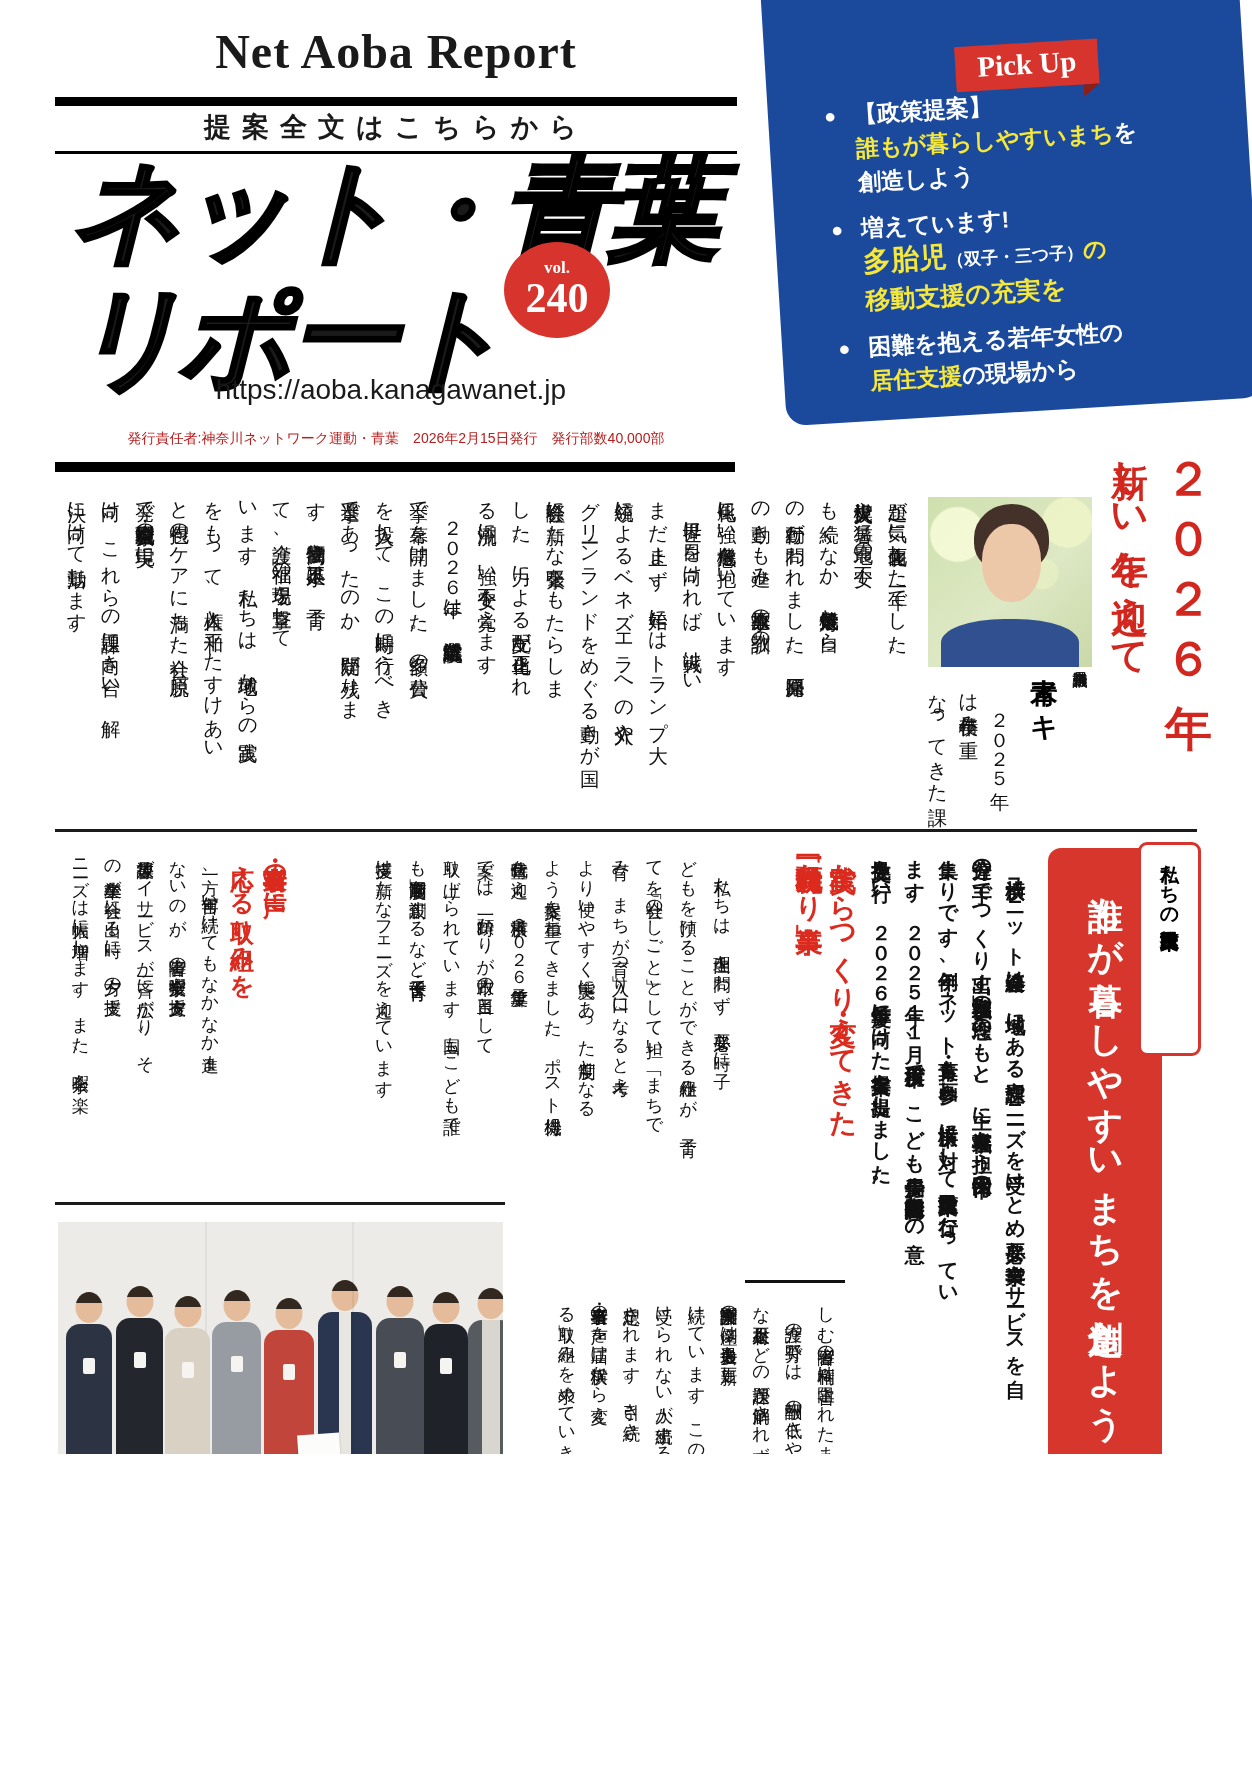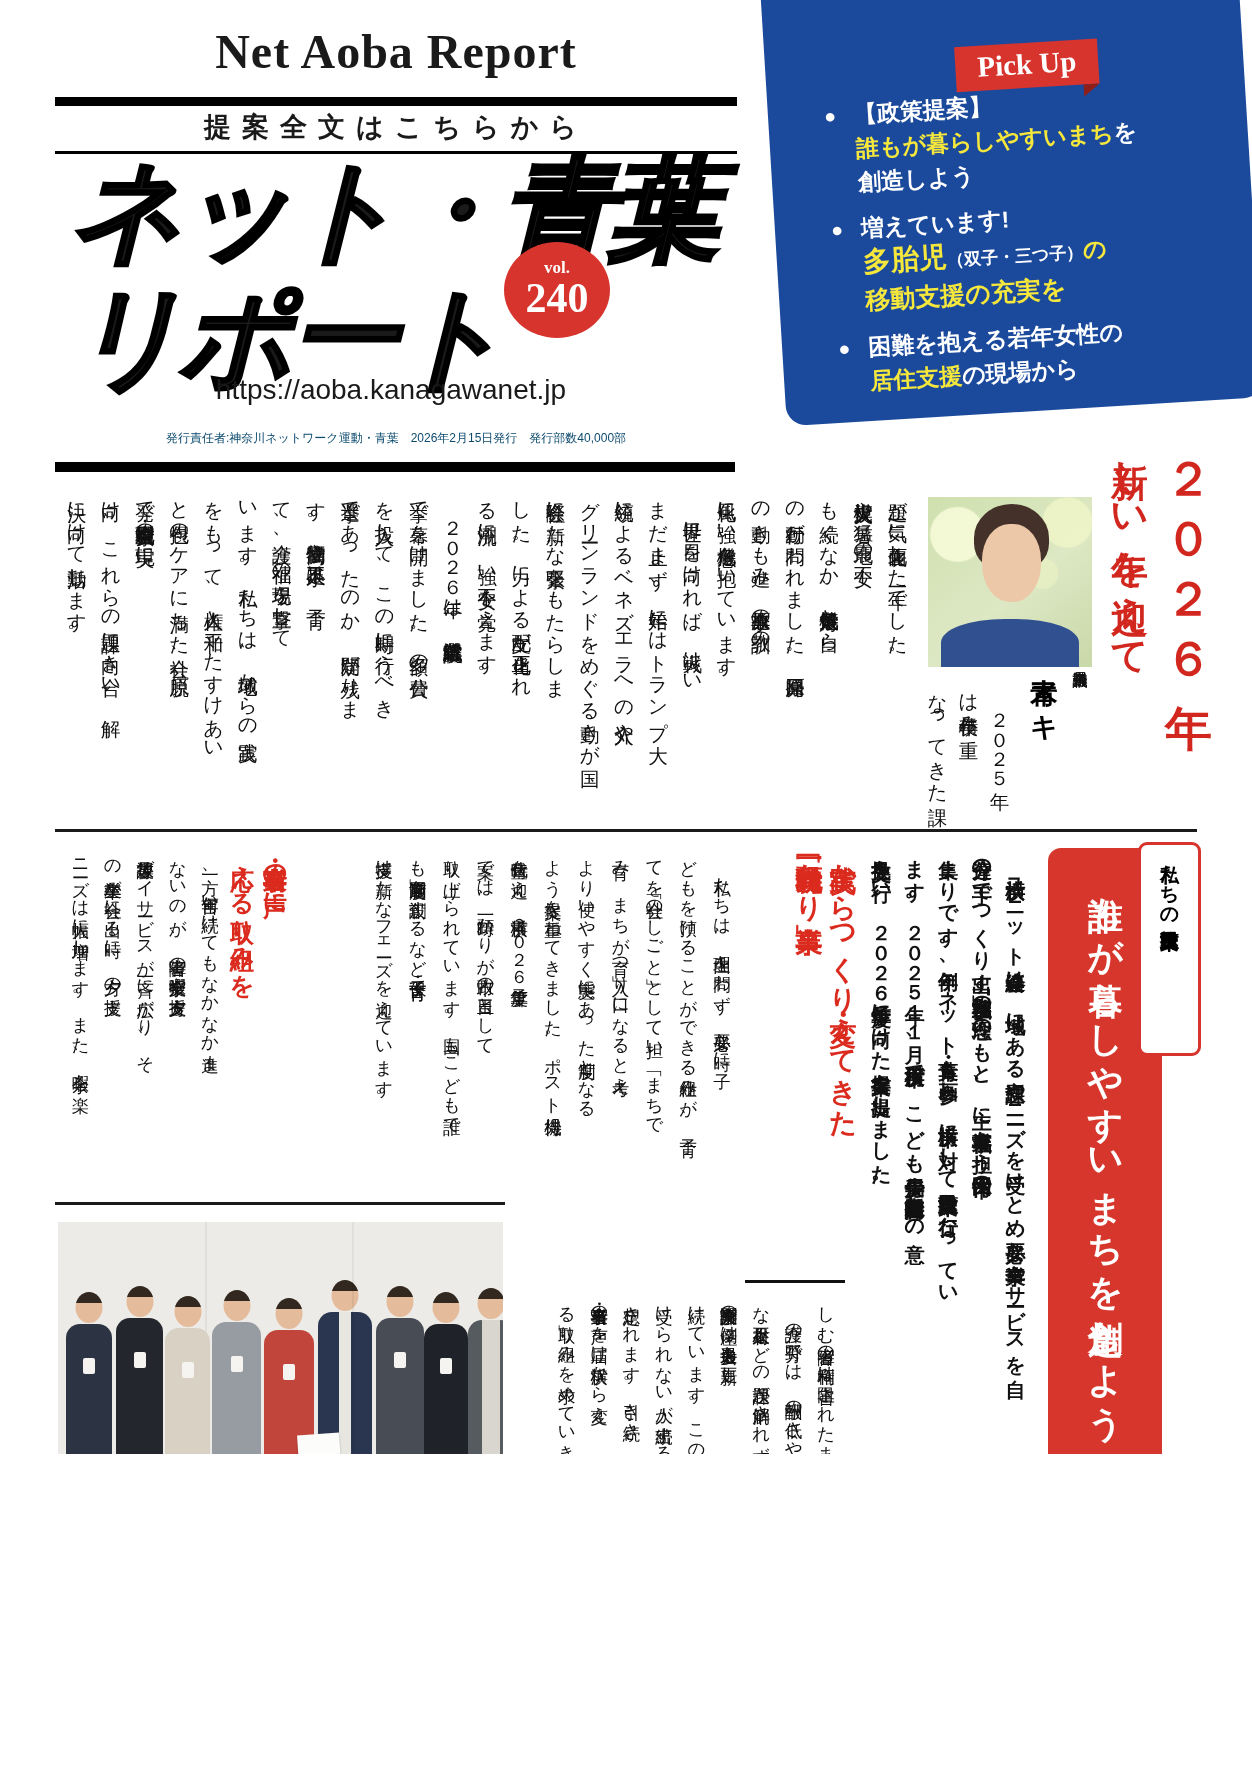--- a/index.html
+++ b/index.html
@@ -15,21 +15,21 @@
   .rule-thick{left:55px;top:97px;width:682px;height:9px;background:#000;}
   .tagline{left:55px;top:109px;width:682px;font-size:27px;font-weight:bold;letter-spacing:11px;}
   .rule-thin{left:55px;top:151px;width:682px;height:3px;background:#000;}
   .big-title{left:70px;top:148px;width:700px;font-size:112px;line-height:1.13;font-weight:900;
              letter-spacing:-6px;white-space:pre-line;font-style:italic;-webkit-text-stroke:3px #000;}
   .vol-badge{left:504px;top:242px;width:106px;height:96px;border-radius:50%;background:#d7342e;
              display:flex;flex-direction:column;align-items:center;justify-content:center;color:#fff;}
   .vol-label{font-size:17px;font-weight:bold;line-height:1;}
   .vol-number{font-size:42px;font-weight:bold;line-height:1.05;}
   .site-url{left:50px;top:374px;width:682px;font-size:28px;font-weight:400;letter-spacing:0px;}
-  .publisher{left:55px;top:430px;width:682px;font-size:12px;color:#0c4a6e;}
+  .publisher{left:55px;top:430px;width:682px;font-size:14px;color:#b91c1c;}
 
   
   .pickup{left:772px;top:-62px;width:478px;height:474px;background:#1b4a9c;border-radius:20px;
           transform:rotate(-3.5deg);transform-origin:50% 50%;}
   .pickup-tag{position:absolute;left:190px;top:106px;background:#d7342e;color:#fff;
               font-family:"Liberation Serif","DejaVu Serif",serif;font-size:29px;font-weight:bold;
               padding:4px 22px 6px;line-height:1.2;}
   .pickup-tag::after{content:"";position:absolute;right:0px;bottom:-12px;width:0;height:0;
               border-style:solid;border-width:12px 16px 0 0;border-color:#8e1f18 transparent transparent transparent;}
   .pk-list{position:absolute;left:56px;top:150px;width:390px;color:#fff;font-size:23px;font-weight:bold;line-height:34px;}

